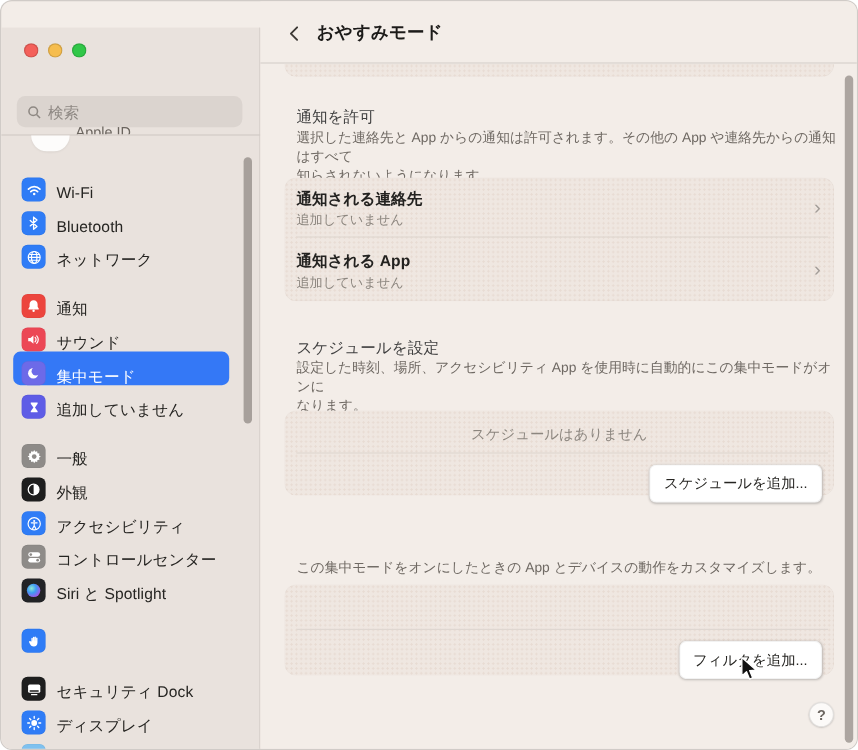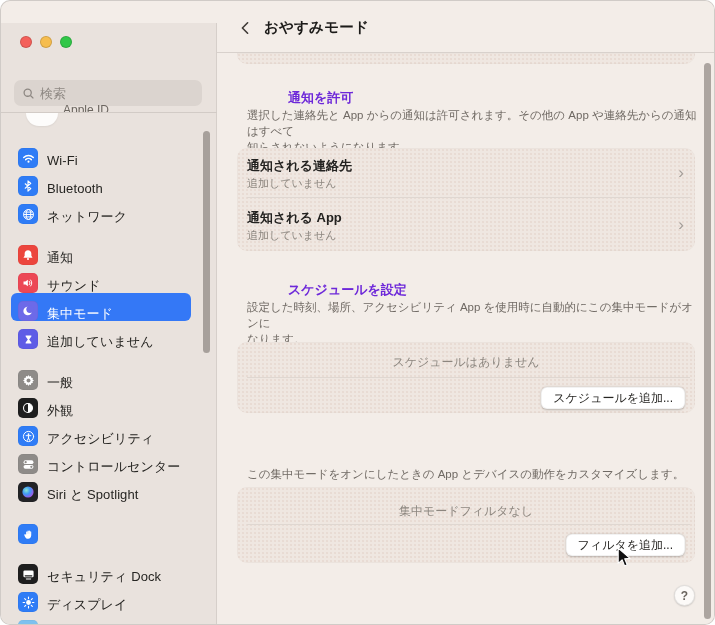--- a/index.html
+++ b/index.html
@@ -41,29 +41,29 @@
   .header { position:absolute; left:0; top:0; width:100%; height:52px;
     border-bottom:1px solid #D8D1CC; display:flex; align-items:center; }
   .back { position:absolute; left:18px; top:16px; width:22px; height:22px;
     display:flex; align-items:center; justify-content:center; }
   .title { position:absolute; left:47px; top:0; height:52px; display:flex; align-items:center;
     font-size:14.5px; font-weight:700; color:#1C1B19; letter-spacing:.2px; }
   .card { position:absolute; background:var(--card-bg); border-radius:10px;
     background-image:radial-gradient(circle, rgba(173,121,97,.10) .8px, transparent .9px);
     background-size:4px 4px; box-shadow:inset 0 0 0 .5px rgba(0,0,0,.03); }
   .card.sliver { left:20px; top:52px; width:458px; height:11px; border-radius:0 0 10px 10px; }
-  .sec-h { position:absolute; left:30px; font-size:13px; font-weight:700; color:#6d28d9;margin-left:41px; }
+  .sec-h { position:absolute; left:30px; font-size:13px; font-weight:400; color:#404040; }
   .sec-d { position:absolute; left:30px; width:450px; font-size:11.5px; line-height:16px;
     color:#6F6963; white-space:pre-line; }
   .crow-title { position:absolute; left:10px; font-size:13px; font-weight:600; color:#232220; }
   .crow-sub { position:absolute; left:10px; font-size:11px; color:#8C867F; }
   .chev { position:absolute; right:11px; font-size:17px; color:#A49E99; line-height:10px; }
   .card-div { position:absolute; left:10px; right:5px; height:1px; background:#DFD7D1; }
   .empty { position:absolute; left:0; width:100%; text-align:center; font-size:12px; color:#8C867F; }
-  .btn { position:absolute; right:10px; height:22px; padding:0 11px; border-radius:6px;
+  .btn { position:absolute; right:10px; height:32px; padding:0 11px; border-radius:6px;
     background:#FFFFFF; border:0.5px solid rgba(0,0,0,.05);
     box-shadow:0 .5px 2px rgba(0,0,0,.22); font-size:12px; color:#262522;
     display:flex; align-items:center; font-family:inherit; }
   .help { position:absolute; left:457px; top:584px; width:21px; height:21px; border-radius:50%;
     background:#FCFAF8; border:0.5px solid rgba(0,0,0,.1); box-shadow:0 .5px 1.5px rgba(0,0,0,.18);
     display:flex; align-items:center; justify-content:center;
     font-size:12px; font-weight:700; color:#6B655F; }
   .main-scroll { position:absolute; right:5px; top:62px; width:7px; height:556px;
     border-radius:3.5px; background:#ACA5A0; }
   .cursor { position:absolute; left:616px; top:546px; z-index:50; }
@@ -300,21 +300,20 @@
 
     <div class="card" style="left:20px; top:341px; width:458px; height:71px">
       <div class="empty" style="top:12px">スケジュールはありません</div>
       <div class="card-div" style="top:35px"></div>
       <button class="btn" style="top:45px">スケジュールを追加...</button>
     </div>
 
     <div class="sec-d" style="top:465px">この集中モードをオンにしたときの App とデバイスの動作をカスタマイズします。</div>
 
     <div class="card" style="left:20px; top:486px; width:458px; height:76px">
-      <div class="empty" style="top:16px">集中モードフィルタなし</div>
       <div class="card-div" style="top:37px"></div>
       <button class="btn" style="top:47px">フィルタを追加...</button>
     </div>
 
     <div class="help">?</div>
     <div class="main-scroll"></div>
   </div>
 
   <div class="cursor">
     <svg width="15" height="21" viewBox="0 0 15 21">

